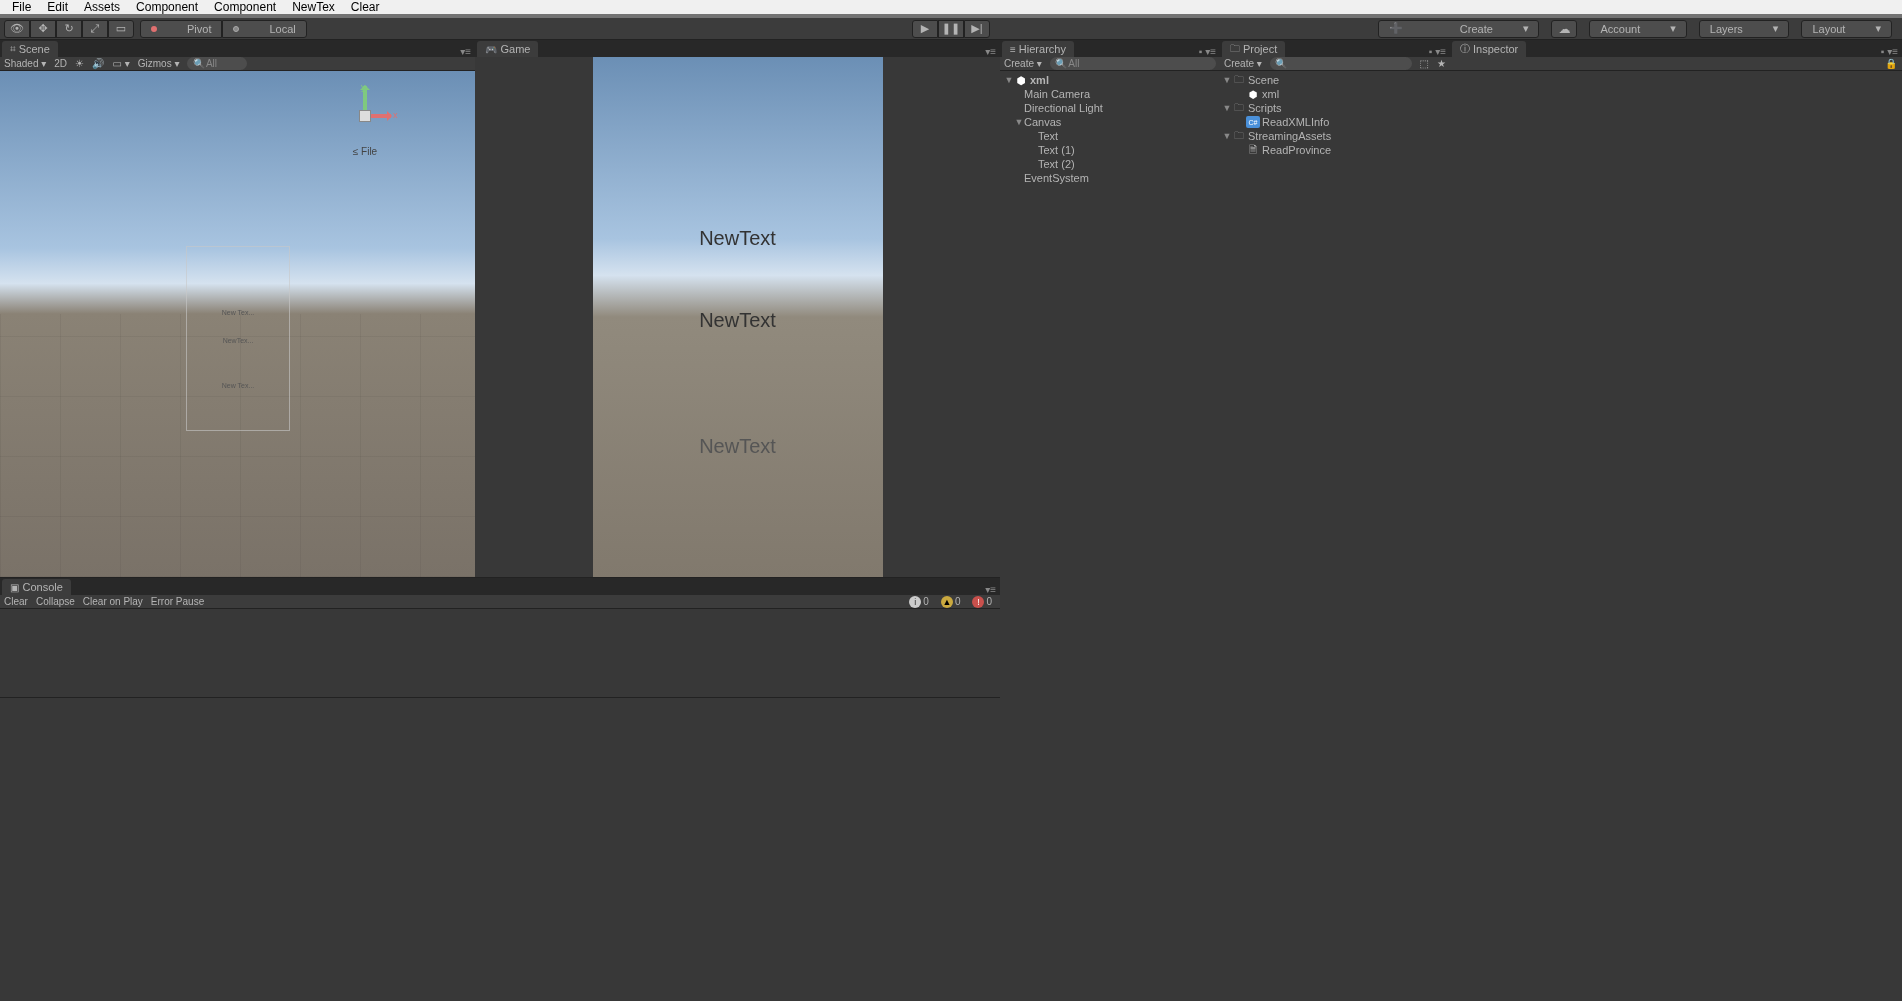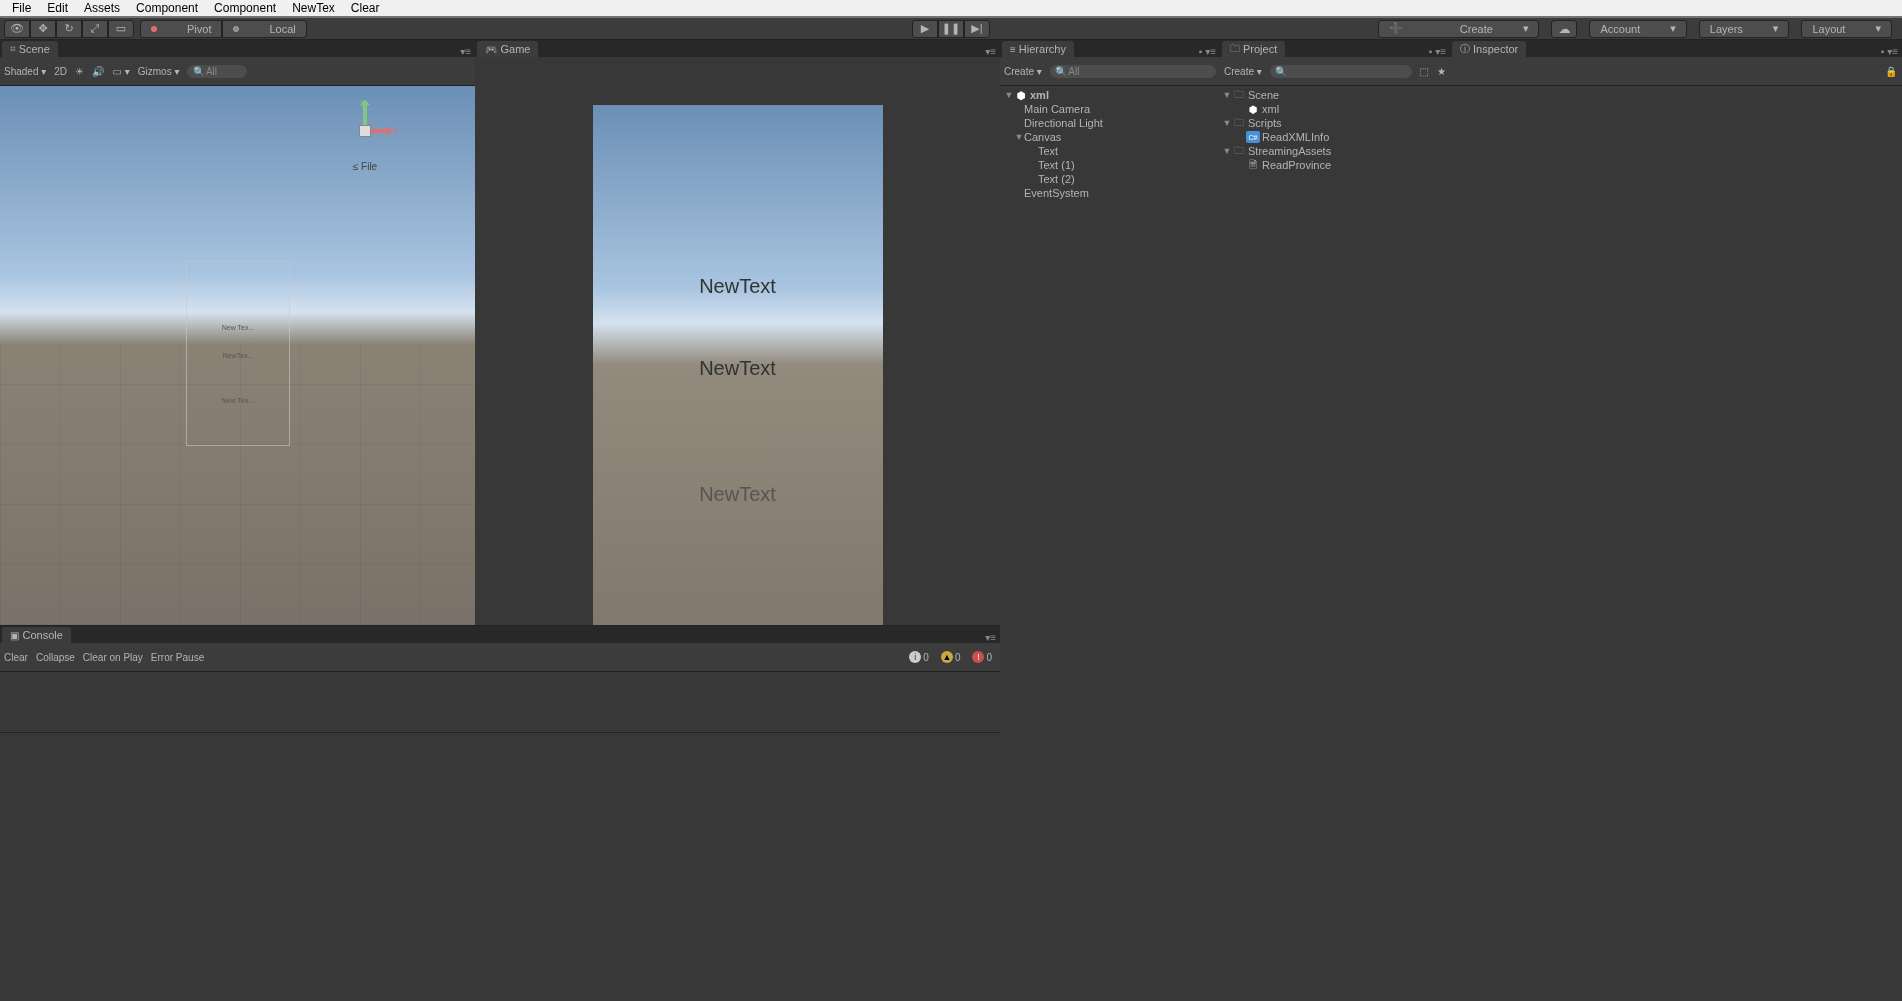--- a/index.html
+++ b/index.html
@@ -1,19 +1,19 @@
 <!DOCTYPE html>
 <html><head>
 <meta charset="utf-8">
 <style>
 * { margin: 0; padding: 0; box-sizing: border-box; font-family: Arial, sans-serif; user-select: none; }
 body { background: #383838; width: 1902px; height: 1001px; overflow: hidden; font-size: 11px; color: #b4b4b4; }
 
 
-.menubar { height: 18px; background: #f0f0f0; display: flex; align-items: center; padding: 0 4px; border-bottom: 2px solid #737373; }
+.menubar { height: 18px; background: #f0f0f0; display: flex; align-items: center; padding: 0 4px; border-bottom: 4px solid #737373; }
 .menubar-item { padding: 2px 8px; color: #000; font-size: 12px; cursor: pointer; }
 
 
 .toolbar { height: 22px; background: #3c3c3c; display: flex; align-items: center; padding: 0 4px; border-bottom: 1px solid #222; position: relative; }
 .tool-group { display: flex; margin-right: 6px; }
 .tool-btn { width: 26px; height: 18px; background: #4d4d4d; border: 1px solid #222; display: flex; align-items: center; justify-content: center; color: #b4b4b4; font-size: 11px; cursor: pointer; }
 .tool-btn.wide { width: auto; padding: 0 10px; gap: 27px; }
 .tool-btn:first-child { border-radius: 3px 0 0 3px; }
 .tool-btn:last-child { border-radius: 0 3px 3px 0; }
 .tool-btn:only-child { border-radius: 3px; }
@@ -29,41 +29,41 @@
 .col4 { width: 230px; }
 .col5 { flex: 1; }
 
 
 .tab-bar { height: 17px; background: #282828; display: flex; align-items: flex-end; }
 .tab { height: 16px; background: #3c3c3c; padding: 0 8px; display: flex; align-items: center; font-size: 11px; color: #b4b4b4; border-radius: 3px 3px 0 0; margin-left: 2px; cursor: pointer; }
 .tab-icon { margin-right: 3px; font-size: 10px; }
 .panel-opts { margin-left: auto; padding: 0 4px; color: #888; font-size: 10px; }
 
 
-.subbar { height: 29px; background: #3c3c3c; display: flex; align-items: center; padding: 0 4px; font-size: 10px; gap: 8px; border-bottom: 1px solid #222; }
+.subbar { height: 14px; background: #3c3c3c; display: flex; align-items: center; padding: 0 4px; font-size: 10px; gap: 8px; border-bottom: 1px solid #222; }
 .subbar-item { color: #b4b4b4; cursor: pointer; }
 .search-field { background: #4d4d4d; border-radius: 8px; height: 13px; padding: 0 6px; color: #888; font-size: 10px; display: flex; align-items: center; min-width: 60px; }
 
 
 .scene-view { flex: 1; background: linear-gradient(to bottom, #6b8fb5 0%, #a8c4e0 35%, #d5e2ef 42%, #8a8275 48%, #7a7268 100%); position: relative; overflow: hidden; }
 .scene-grid { position: absolute; bottom: 0; left: 0; right: 0; height: 52%; background-image: repeating-linear-gradient(90deg, rgba(0,0,0,0.05) 0, rgba(0,0,0,0.05) 1px, transparent 1px, transparent 60px), repeating-linear-gradient(0deg, rgba(0,0,0,0.05) 0, rgba(0,0,0,0.05) 1px, transparent 1px, transparent 60px); }
 .scene-gizmo { position: absolute; top: 15px; right: 80px; width: 60px; height: 90px; }
 .axis-y { position: absolute; left: 28px; top: 0; width: 4px; height: 25px; background: #7fc97f; }
 .axis-y::after { content: ''; position: absolute; top: -6px; left: -3px; border: 5px solid transparent; border-bottom-color: #7fc97f; }
 .axis-x { position: absolute; left: 34px; top: 28px; width: 22px; height: 4px; background: #e07070; }
 .axis-x::after { content: ''; position: absolute; right: -6px; top: -3px; border: 5px solid transparent; border-left-color: #e07070; }
 .axis-cube { position: absolute; left: 24px; top: 24px; width: 12px; height: 12px; background: #ddd; border: 1px solid #888; }
 .gizmo-label { position: absolute; top: 60px; left: 0; width: 100%; text-align: center; font-size: 10px; color: #444; }
 .gizmo-x { position:absolute; left: 58px; top: 24px; font-size:9px; color:#e07070; }
 .gizmo-y { position:absolute; left: 26px; top: -4px; font-size:9px; color:#7fc97f; }
 .scene-canvas-outline { position: absolute; left: 186px; top: 175px; width: 104px; height: 185px; border: 1px solid rgba(200,200,200,0.6); }
 .scene-mini-text { font-size: 7px; color: #555; text-align: center; position: absolute; left: 0; right: 0; }
 
 
-.game-view { flex: 1; background: #383838; display: flex; justify-content: center; align-items: flex-end; margin-top: 48px; }
+.game-view { flex: 1; background: #383838; display: flex; justify-content: center; align-items: flex-end; }
 .game-canvas { width: 290px; height: 520px; background: linear-gradient(to bottom, #6b8fb5 0%, #a8c4e0 35%, #d5e2ef 42%, #918a7d 50%, #81796d 100%); position: relative; }
 .game-text { position: absolute; left: 0; right: 0; text-align: center; font-size: 20px; color: #333; }
 
 
 .tree { flex: 1; background: #383838; padding: 2px 0; overflow: auto; }
 .tree-item { padding: 1px 4px; display: flex; align-items: center; font-size: 11px; color: #b4b4b4; cursor: pointer; white-space: nowrap; }
 .tree-item.bold { font-weight: bold; }
 .tree-arrow { width: 10px; text-align: center; color: #888; font-size: 9px; }
 .tree-icon { width: 14px; height: 12px; margin-right: 2px; display: inline-flex; align-items: center; justify-content: center; font-size: 10px; }
 .folder-icon { color: #999; }

